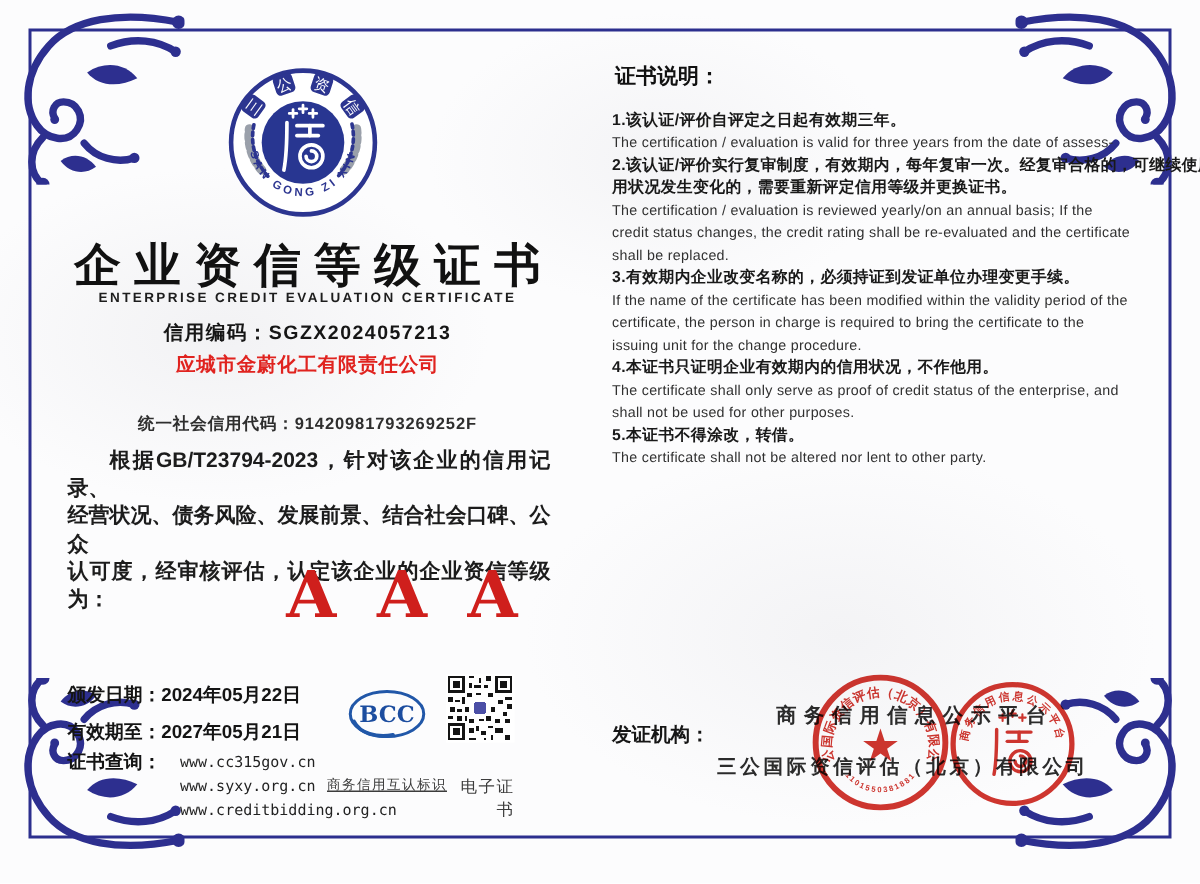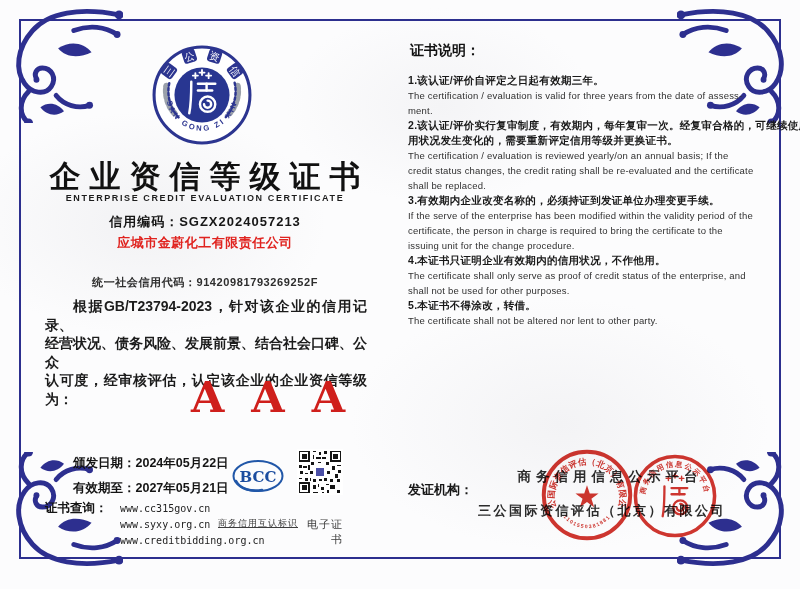--- a/index.html
+++ b/index.html
@@ -32,21 +32,21 @@
   .company{left:30px;top:234px;width:350px;text-align:center;
     font-size:13px;font-weight:bold;letter-spacing:0.5px;color:#e0231f;}
   .uscc{left:38px;top:275px;width:334px;text-align:center;
     font-size:11px;font-weight:bold;letter-spacing:0.6px;color:#2e2e2e;}
   .statement{left:45px;top:297px;width:322px;font-size:14px;font-weight:bold;
     line-height:18.5px;color:#1c1c1c;text-align:justify;}
   .statement .ln1{text-indent:2em;}
   .grade{left:38px;top:372px;width:334px;text-align:right;
     font-family:"DejaVu Serif",serif;font-weight:bold;font-size:43px;
     letter-spacing:27px;text-indent:27px;color:#cf1f1c;}
-  .issue{left:45px;top:455px;font-size:12.5px;font-weight:bold;color:#141414;margin-left:28px;}
+  .issue{left:45px;top:455px;font-size:12.5px;font-weight:bold;color:#141414;}
   .issue-row{margin-bottom:8px;white-space:nowrap;}
   .query{left:45px;top:500px;font-size:12.5px;font-weight:bold;color:#141414;}
   .sites{left:120px;top:501px;font-family:"DejaVu Sans Mono",monospace;
     font-size:10px;color:#222;line-height:16px;white-space:nowrap;}
   .bcc{left:231px;top:459px;width:54px;height:34px;}
   .bcc-cap{left:205px;top:517px;width:106px;text-align:center;
     font-size:9px;letter-spacing:1px;color:#3c3c3c;text-decoration:underline;}
   .qr{left:297px;top:449px;width:46px;height:46px;}
   .qr-cap{left:297px;top:517px;width:46px;text-align:right;
     font-size:11px;letter-spacing:1px;color:#3c3c3c;}
@@ -284,28 +284,27 @@
     </g>
     <rect x="11" y="11" width="7" height="7" fill="#ffffff"></rect>
     <rect x="12" y="12" width="5" height="5" rx="1" fill="#4b4fa6"></rect>
   </svg>
   <div class="abs qr-cap">电子证书</div>
 
   <div class="abs notes-head">证书说明：</div>
   <div class="abs notes">
     <div class="note-zh">1.该认证/评价自评定之日起有效期三年。</div>
     <div class="note-en">The certification / evaluation is valid for three years from the date of assess-</div>
-    <div class="note-en">ment.</div>
     <div class="note-zh">2.该认证/评价实行复审制度，有效期内，每年复审一次。经复审合格的，可继续使用；信</div>
     <div class="note-zh">用状况发生变化的，需要重新评定信用等级并更换证书。</div>
     <div class="note-en">The certification / evaluation is reviewed yearly/on an annual basis; If the</div>
     <div class="note-en">credit status changes, the credit rating shall be re-evaluated and the certificate</div>
     <div class="note-en">shall be replaced.</div>
     <div class="note-zh">3.有效期内企业改变名称的，必须持证到发证单位办理变更手续。</div>
-    <div class="note-en">If the serve of the enterprise has been modified within the validity period of the</div>
+    <div class="note-en">If the name of the certificate has been modified within the validity period of the</div>
     <div class="note-en">certificate, the person in charge is required to bring the certificate to the</div>
     <div class="note-en">issuing unit for the change procedure.</div>
     <div class="note-zh">4.本证书只证明企业有效期内的信用状况，不作他用。</div>
     <div class="note-en">The certificate shall only serve as proof of credit status of the enterprise, and</div>
     <div class="note-en">shall not be used for other purposes.</div>
     <div class="note-zh">5.本证书不得涂改，转借。</div>
     <div class="note-en">The certificate shall not be altered nor lent to other party.</div>
   </div>
 
   <div class="abs issuer-label">发证机构：</div>

